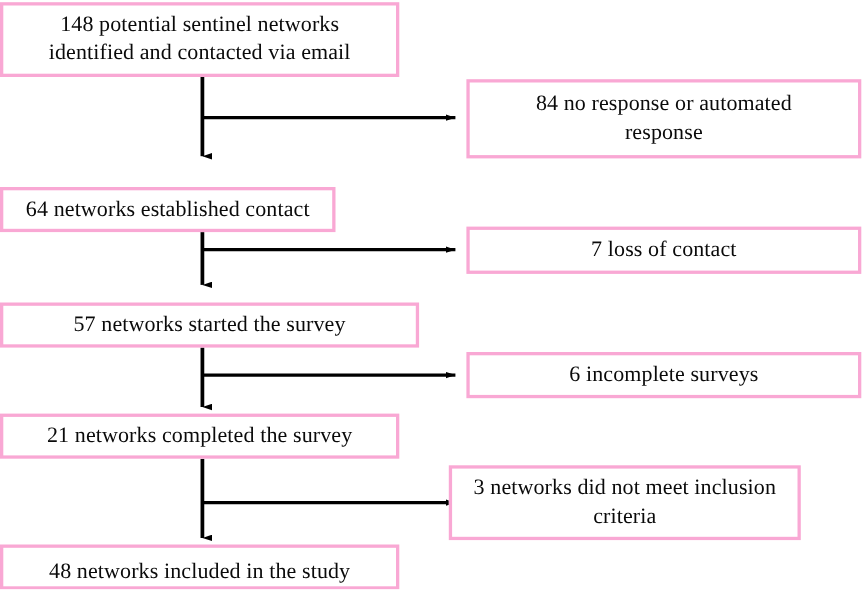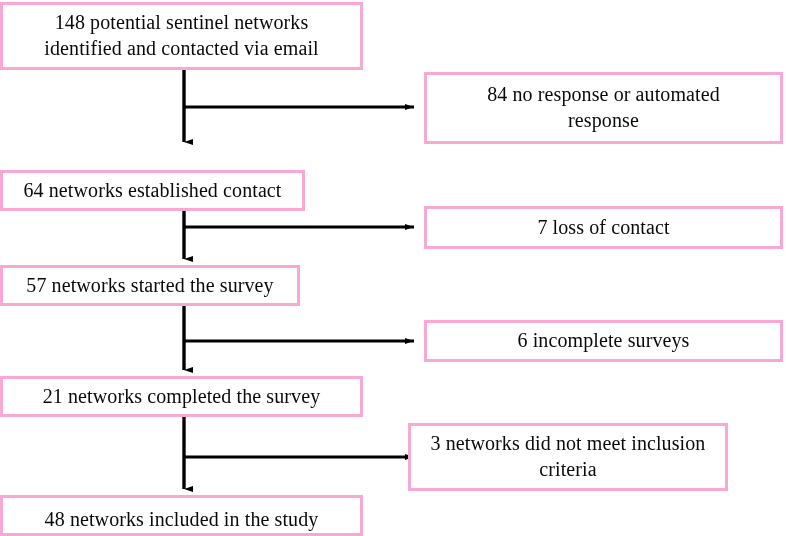--- a/index.html
+++ b/index.html
@@ -86,21 +86,21 @@
 
   <div class="flow-box" style="left:0px; top:2px; width:363px; height:68px;">
     <span class="box-text">148 potential sentinel networks
 identified and contacted via email</span>
   </div>
 
   <div class="flow-box" style="left:0px; top:148px; width:305px; height:41px;margin-top:22px;">
     <span class="box-text">64 networks established contact</span>
   </div>
 
-  <div class="flow-box" style="left:0px; top:265px; width:300px; height:41px;">
+  <div class="flow-box" style="left:0px; top:275px; width:381px; height:41px;">
     <span class="box-text">57 networks started the survey</span>
   </div>
 
   <div class="flow-box" style="left:0px; top:376px; width:363px; height:41px;">
     <span class="box-text">21 networks completed the survey</span>
   </div>
 
   <div class="flow-box" style="left:0px; top:495px; width:363px; height:41px;align-items:flex-end;">
     <span class="box-text">48 networks included in the study</span>
   </div>

